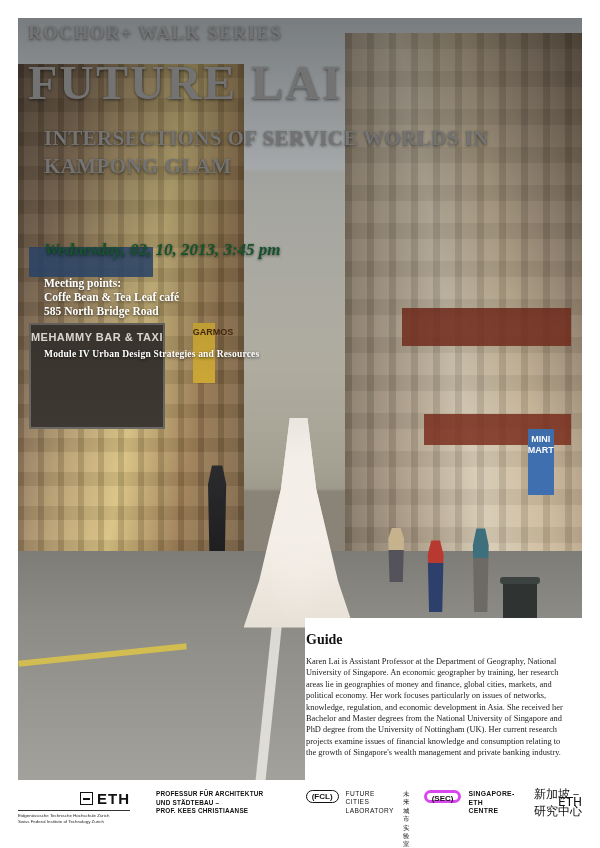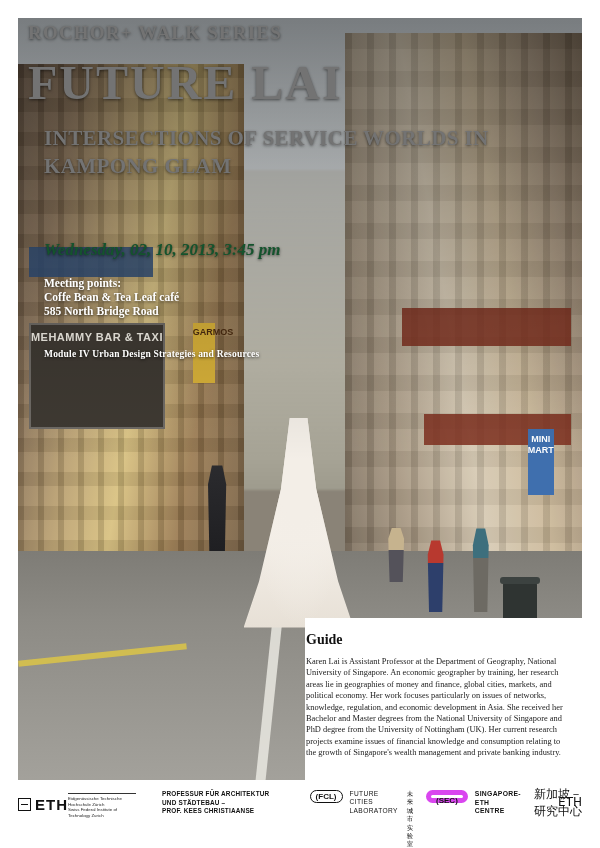--- a/index.html
+++ b/index.html
@@ -288,21 +288,22 @@
     left: 18px;
     top: 790px;
     width: 564px;
     height: 44px;
     display: flex;
     align-items: flex-start;
   }
   .f-eth {
     width: 118px;
     display: flex;
-    flex-direction: row;
+    flex-direction: column;
+    align-items: flex-end;
   }
   .eth-top {
     display: flex;
     align-items: center;
     gap: 4px;
   }
   .eth-mark {
     width: 13px; height: 13px;
     border: 1.4px solid #111;
     position: relative;
@@ -376,21 +377,21 @@
     width: 170px;
     padding-left: 10px;
     display: flex;
     gap: 7px;
   }
   .sec-badge {
     font-family: "Liberation Sans", sans-serif;
     font-size: 8px;
     font-weight: bold;
     color: #111;
-    border: 5px solid #d946ef;
+    border: 3px solid #d946ef;
     border-radius: 9px;
     padding: 1px 5px;
     height: 13px;
     box-sizing: border-box;
     white-space: nowrap;
   }
   .sec-lines {
     font-family: "Liberation Sans", sans-serif;
     font-size: 6.8px;
     line-height: 8.6px;

